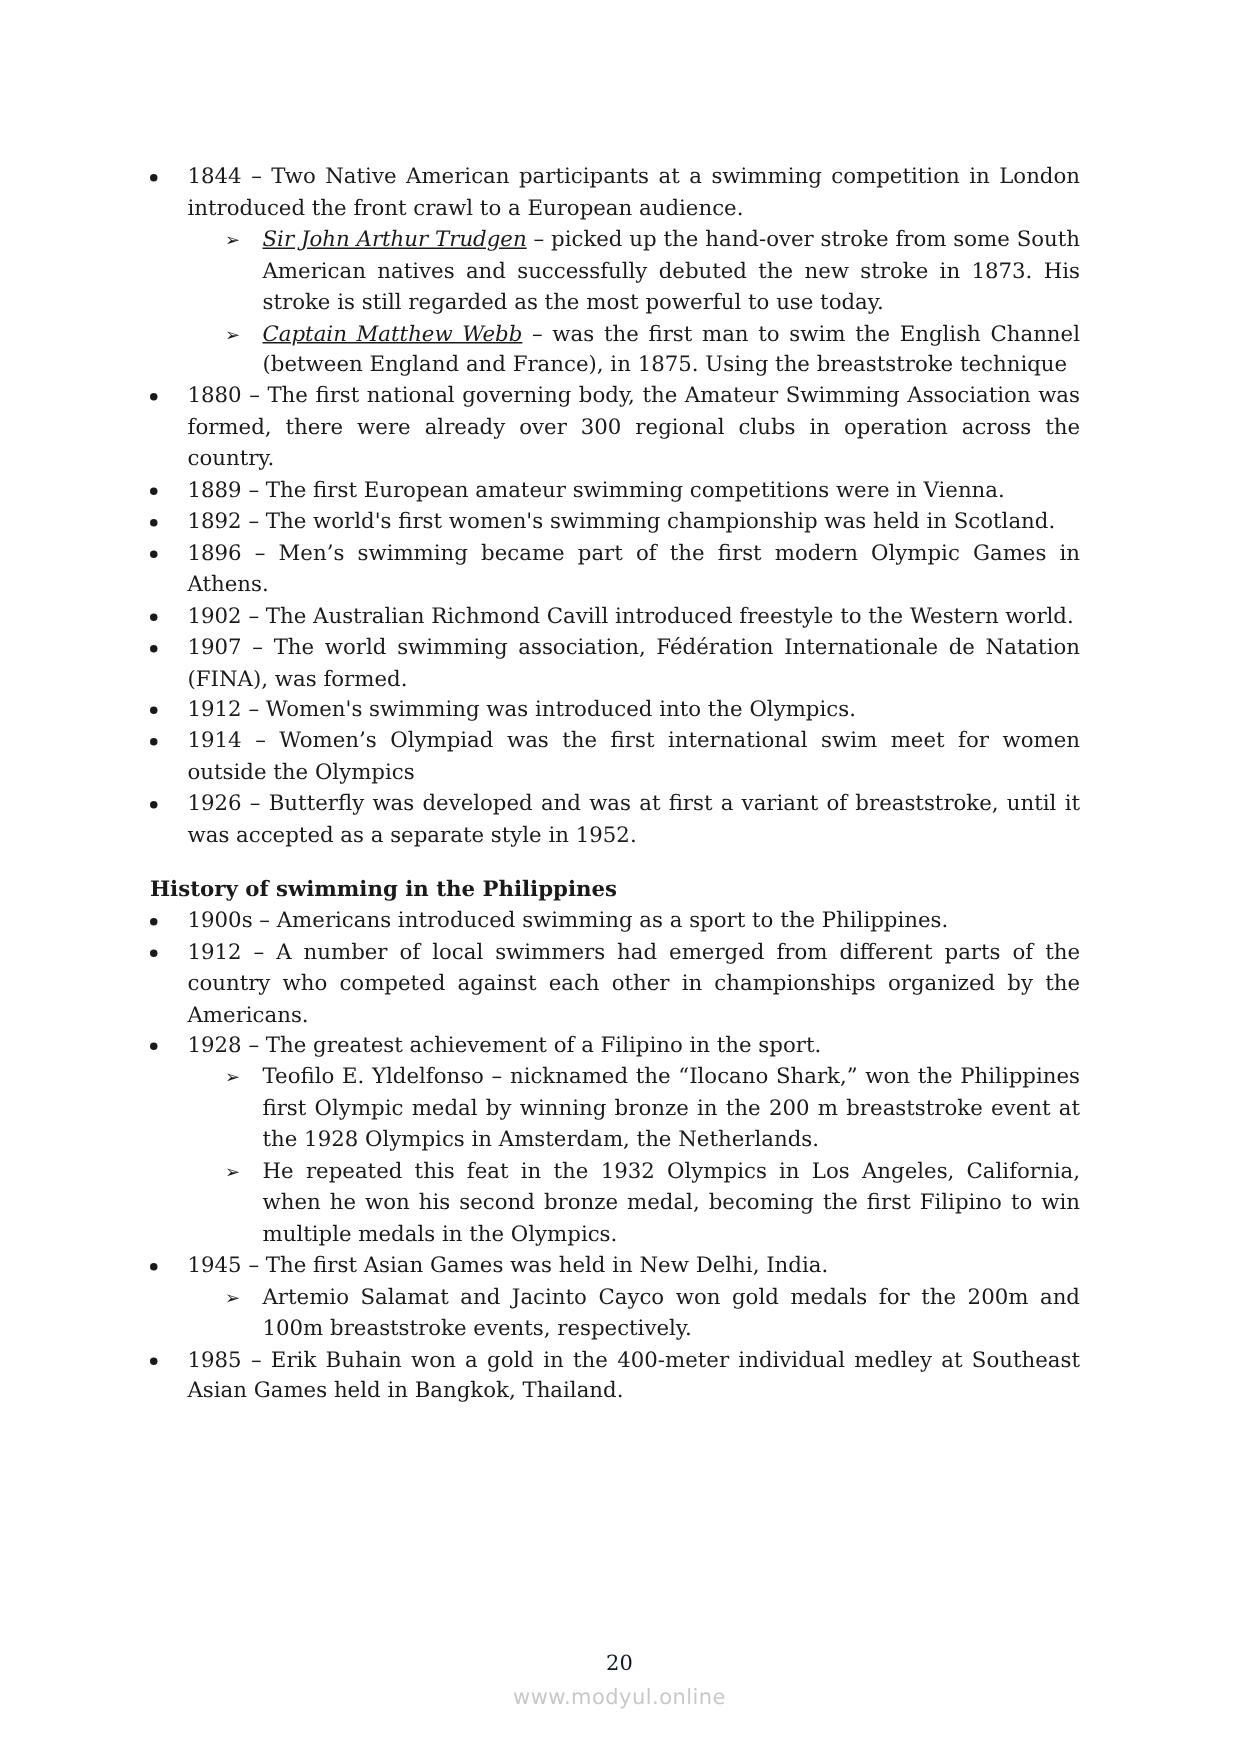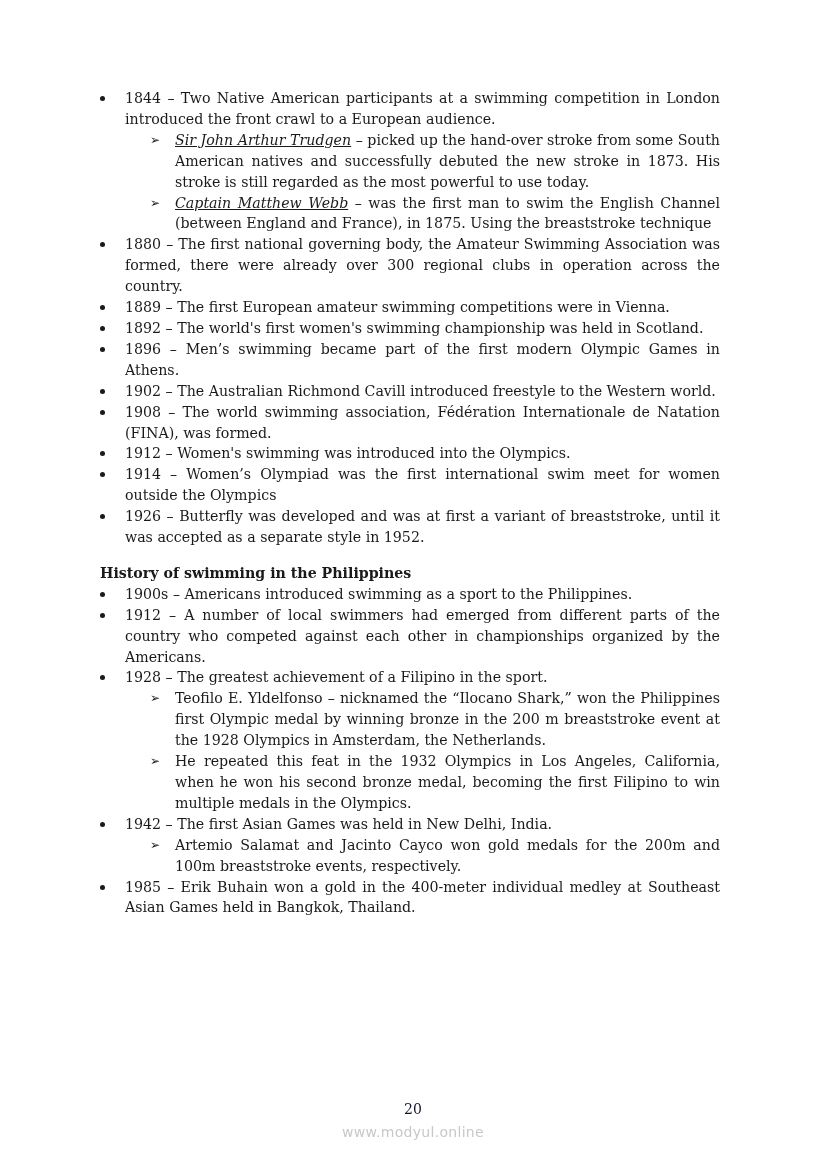--- a/index.html
+++ b/index.html
@@ -1,19 +1,19 @@
 <!DOCTYPE html>
 <html><head>
   <meta charset="utf-8">
   <style>
     html, body { margin: 0; padding: 0; background: #ffffff; }
     body { width: 826px; height: 1169px; position: relative; overflow: hidden;
       font-family: "DejaVu Serif", "Liberation Serif", serif; color: #1a1a1a; }
     .page { position: absolute; left: 0; top: 0; width: 826px; height: 1169px; }
-    .content { position: absolute; left: 100px; top: 88px; width: 620px;
+    .content { position: absolute; left: 100px; top: 108px; width: 620px;
       font-size: 14.2px; line-height: 20.9px; }
     ul.l1 { list-style: none; margin: 0; padding: 0; }
     ul.l1 > li { position: relative; padding-left: 25px; text-align: justify; }
     ul.l1 > li > .bullet { position: absolute; left: 0; top: 0; width: 10px; }
     ul.l1 > li > .bullet::before { content: ""; display: block; width: 5px; height: 5px;
       border-radius: 50%; background: #1a1a1a; margin-top: 8px; }
     ul.l2 { list-style: none; margin: 0; padding: 0; }
     ul.l2 > li { position: relative; padding-left: 50px; margin-left: 0; text-align: justify; }
     ul.l2 > li > .arrow { position: absolute; left: 25px; top: 0; font-size: 12px;
       font-family: "DejaVu Sans", sans-serif; }
@@ -60,21 +60,21 @@
       <li>
         <span class="bullet"></span>
         <span>1896 – Men’s swimming became part of the first modern Olympic Games in Athens.</span>
       </li>
       <li>
         <span class="bullet"></span>
         <span>1902 – The Australian Richmond Cavill introduced freestyle to the Western world.</span>
       </li>
       <li>
         <span class="bullet"></span>
-        <span>1908 – The world swimming association, Fédération Internationale de Natation (FINA), was formed.</span>
+        <span>1907 – The world swimming association, Fédération Internationale de Natation (FINA), was formed.</span>
       </li>
       <li>
         <span class="bullet"></span>
         <span>1912 – Women's swimming was introduced into the Olympics.</span>
       </li>
       <li>
         <span class="bullet"></span>
         <span>1914 – Women’s Olympiad was the first international swim meet for women outside the Olympics</span>
       </li>
       <li>
@@ -103,21 +103,21 @@
             <span>Teofilo E. Yldelfonso – nicknamed the “Ilocano Shark,” won the Philippines first Olympic medal by winning bronze in the 200 m breaststroke event at the 1928 Olympics in Amsterdam, the Netherlands.</span>
           </li>
           <li>
             <span class="arrow">➢</span>
             <span>He repeated this feat in the 1932 Olympics in Los Angeles, California, when he won his second bronze medal, becoming the first Filipino to win multiple medals in the Olympics.</span>
           </li>
         </ul>
       </li>
       <li>
         <span class="bullet"></span>
-        <span>1942 – The first Asian Games was held in New Delhi, India.</span>
+        <span>1945 – The first Asian Games was held in New Delhi, India.</span>
         <ul class="l2">
           <li>
             <span class="arrow">➢</span>
             <span>Artemio Salamat and Jacinto Cayco won gold medals for the 200m and 100m breaststroke events, respectively.</span>
           </li>
         </ul>
       </li>
       <li>
         <span class="bullet"></span>
         <span>1985 – Erik Buhain won a gold in the 400-meter individual medley at Southeast Asian Games held in Bangkok, Thailand.</span>

